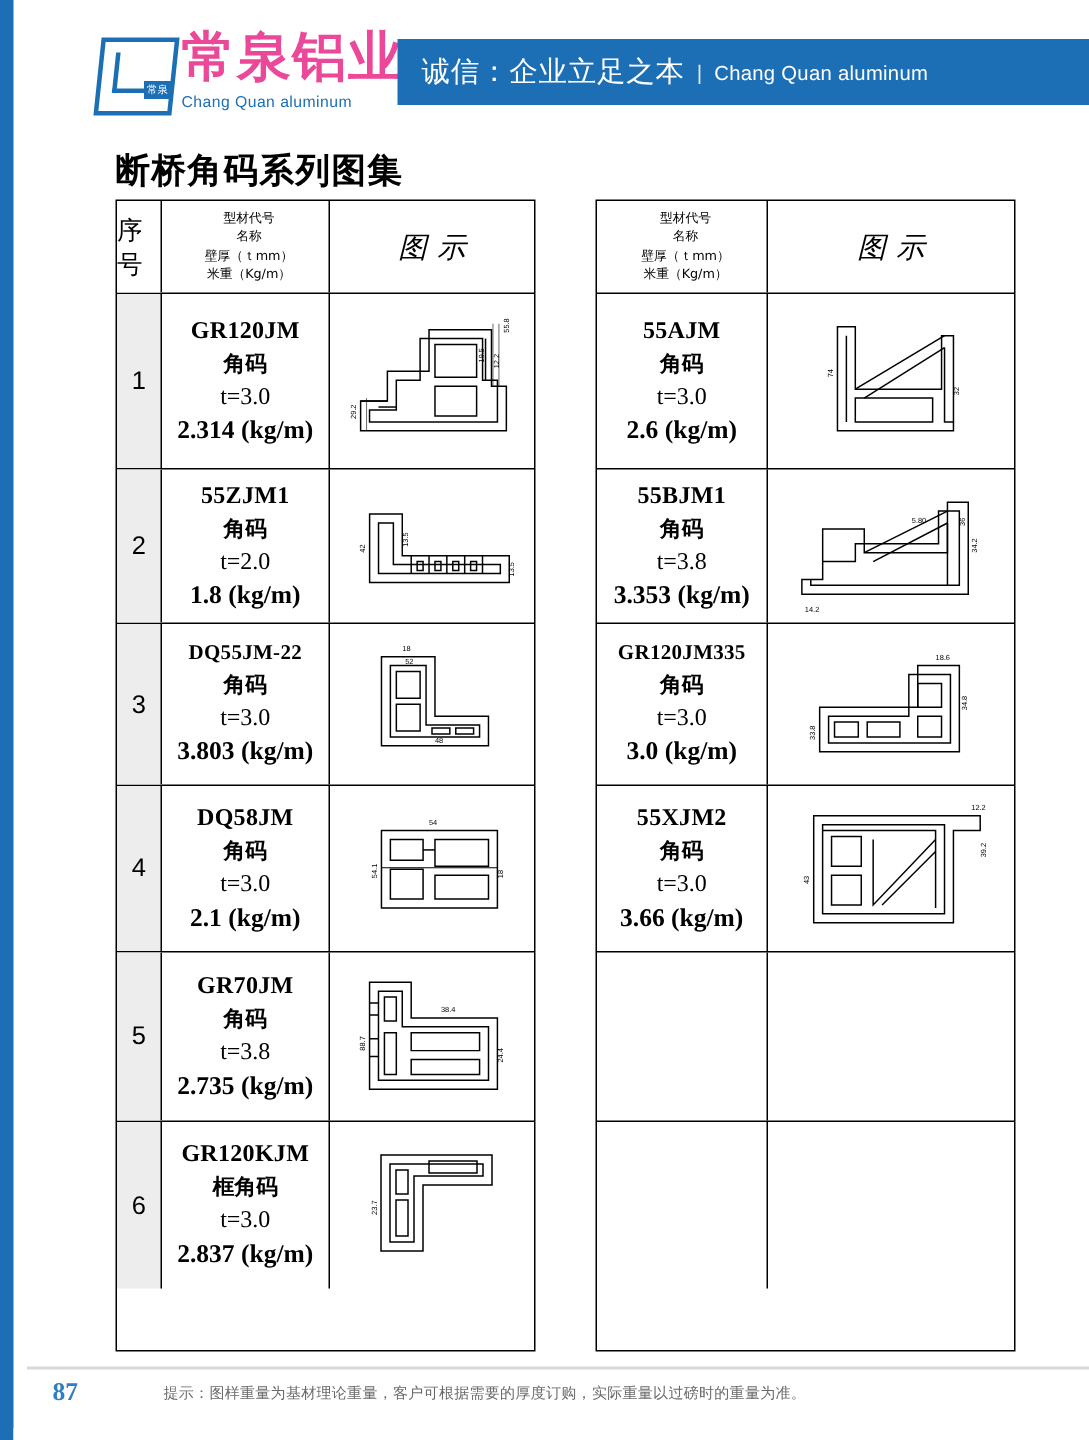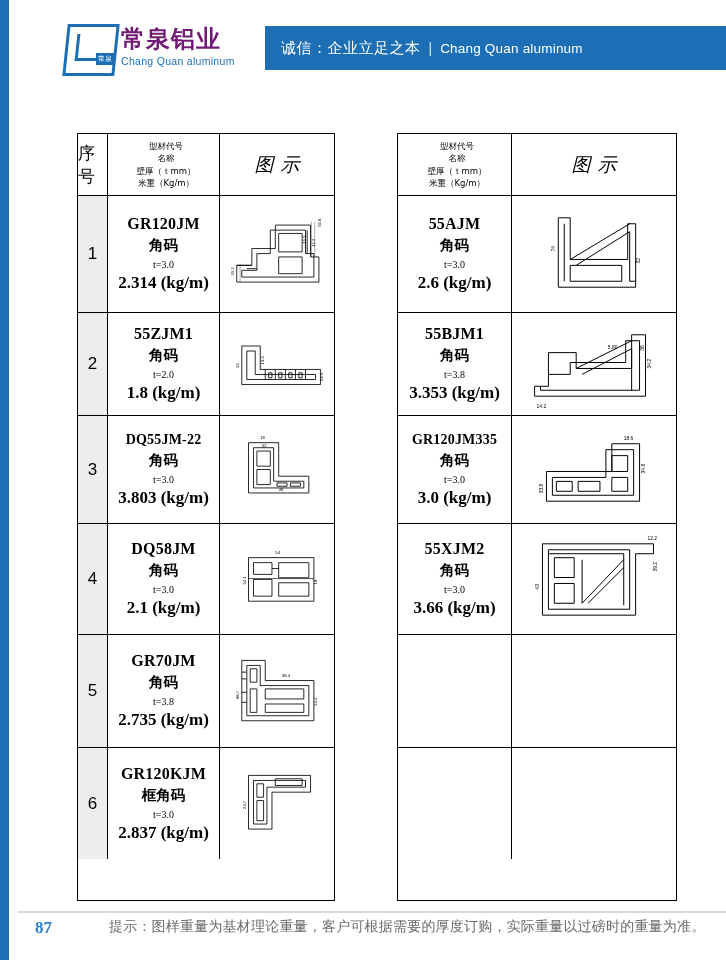--- a/index.html
+++ b/index.html
@@ -35,49 +35,49 @@
     position:absolute;left:13px;top:12px;width:24px;height:24px;
     border-left:3px solid #1c6fb5;border-bottom:3px solid #1c6fb5;
     transform:skewX(-6deg);
   }
   .logo-mark .tag{
     position:absolute;right:-1px;bottom:7px;background:#1c6fb5;color:#fff;
     font-size:7px;padding:1px 2px;letter-spacing:0;
   }
   .logo-text{display:flex;flex-direction:column;justify-content:center;}
   .logo-cn{
-    font-family:Liberation Serif, serif;
-    font-size:24px;font-weight:bold;color:#701a75;letter-spacing:1px;line-height:1.05;
+    font-family:Liberation Mono, monospace;
+    font-size:36px;font-weight:bold;color:#ec4899;letter-spacing:1px;line-height:1.05;
   }
   .logo-en{
     font-size:10.5px;color:#1c6fb5;letter-spacing:.3px;margin-top:2px;
   }
   .header-bar{
     position:absolute;left:247px;top:4px;right:0;height:44px;
     background:#1c6fb5;color:#fff;
     display:flex;align-items:center;
   }
   .header-bar .slogan{
-    margin-left:16px;font-size:15px;font-family:"DejaVu Sans",sans-serif;letter-spacing:.5px;
+    margin-left:16px;font-size:19px;font-family:"DejaVu Sans",sans-serif;letter-spacing:.5px;
   }
   .header-bar .sep{margin:0 8px;opacity:.85;font-size:14px;}
   .header-bar .en{font-size:13.5px;letter-spacing:.2px;}
 
   
   .doc-title{
     position:absolute;left:68px;top:98px;
     font-family:"DejaVu Sans",sans-serif;
     font-size:23px;font-weight:bold;color:#000;letter-spacing:1px;
   }
 
   
   .tbl{
     position:absolute;border:1.6px solid #000;box-sizing:border-box;
   }
-  #table-left{left:68px;top:133px;width:258px;height:768px;}
+  #table-left{left:68px;top:133px;width:280px;height:768px;}
   #table-right{left:388px;top:133px;width:280px;height:768px;}
 
   .row{
     display:flex;border-bottom:1.4px solid #000;box-sizing:border-box;
   }
   .row:last-child{border-bottom:none;}
   .c-no{
     width:30px;flex:0 0 30px;border-right:1.4px solid #000;
     display:flex;align-items:center;justify-content:center;
     font-size:17px;background:#ededed;box-sizing:border-box;
@@ -104,36 +104,36 @@
     font-style:italic;
   }
   .code{
     font-family:"Liberation Serif","DejaVu Serif",serif;
     font-weight:bold;font-size:16px;letter-spacing:.2px;margin-bottom:3px;
   }
   .code.small{font-size:14px;}
   .cname{
     font-family:"DejaVu Sans",sans-serif;font-size:14.5px;font-weight:bold;margin-bottom:4px;
   }
-  .tval{font-size:10px;margin-bottom:3px;font-family:"Liberation Serif",serif;}
+  .tval{font-size:16px;margin-bottom:3px;font-family:"Liberation Serif",serif;}
   .wval{font-size:17px;font-family:"Liberation Serif",serif;font-weight:bold;}
 
   .fig-svg{position:absolute;left:0;top:0;width:100%;height:100%;}
 
   
   .footer-rule{
     position:absolute;left:9px;right:0;bottom:47px;height:2px;background:#d9d9d9;
   }
   .pageno{
     position:absolute;left:26px;bottom:22px;
     color:#2f7fc4;font-size:17px;font-weight:bold;font-family:"Liberation Serif",serif;
   }
   .footnote{
     position:absolute;left:100px;bottom:24px;
-    font-size:14px;color:#6a6a6a;font-family:"DejaVu Sans",sans-serif;letter-spacing:.2px;
+    font-size:10px;color:#6a6a6a;font-family:"DejaVu Sans",sans-serif;letter-spacing:.2px;
   }
   .bottom-strip{
     position:absolute;left:0;right:0;bottom:0;height:8px;background:#ffffff;
   }
 </style>
 </head>
 <body>
 
 <div class="page">
 
@@ -149,20 +149,21 @@
         <div class="logo-en">Chang Quan aluminum</div>
       </div>
     </div>
     <div class="header-bar">
       <span class="slogan">诚信：企业立足之本</span>
       <span class="sep">|</span>
       <span class="en">Chang Quan aluminum</span>
     </div>
   </div>
 
+  <div class="doc-title">断桥角码系列图集</div>
 
   <div class="tbl" id="table-left">
 
     <div class="row hrow">
       <div class="c-no">序号</div>
       <div class="c-spec">
         <div>型材代号</div>
         <div>名称</div>
         <div>壁厚（ｔmm）</div>
         <div>米重（Kg/m）</div>

